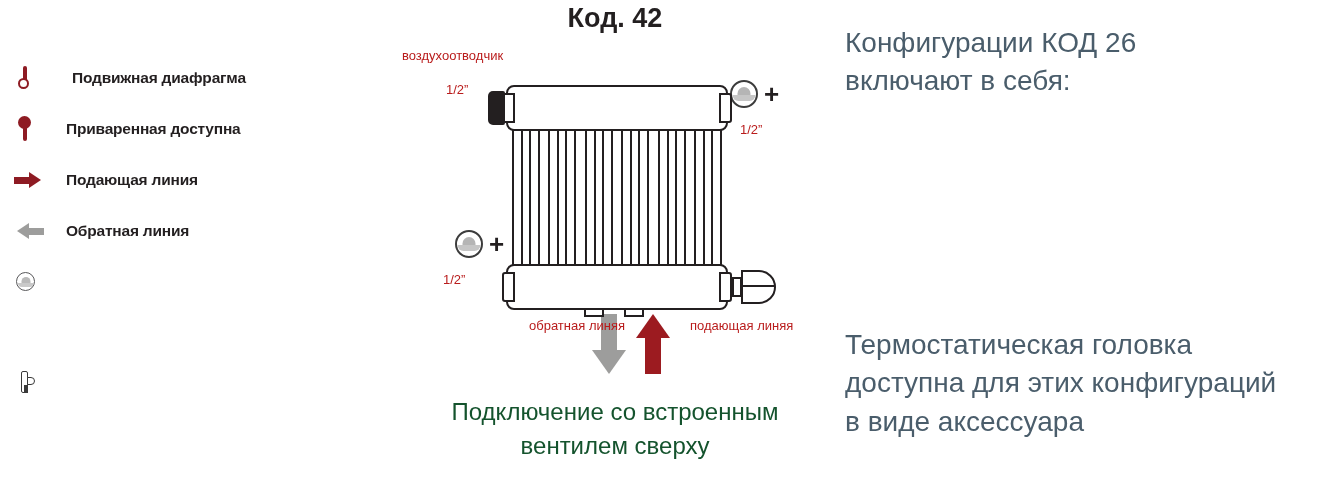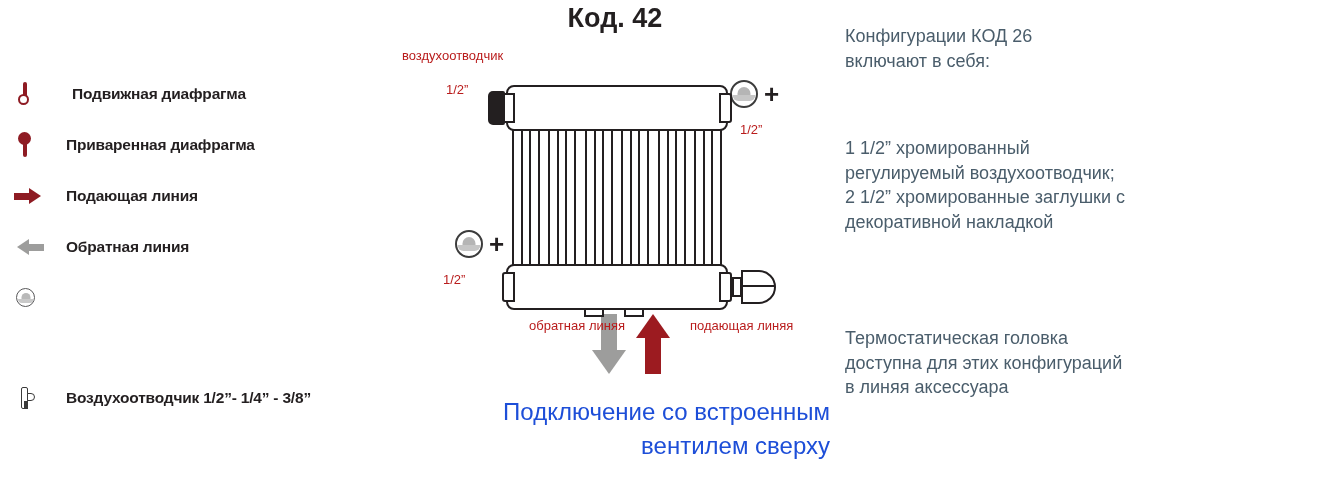--- a/index.html
+++ b/index.html
@@ -12,21 +12,21 @@
     height: 482px;
     position: relative;
     font-family: "Liberation Sans", sans-serif;
     overflow: hidden;
   }
 
   
   #legend {
     position: absolute;
     left: 0;
-    top: 16px;
+    top: 0;
     width: 420px;
     height: 364px;
   }
   .legend-row {
     position: absolute;
     left: 0;
     width: 420px;
     height: 40px;
     display: flex;
     align-items: center;
@@ -222,23 +222,23 @@
   #lbl-vent-name { left: 2px;  top: 48px; }
   #lbl-vent-size { left: 46px; top: 82px; }
   #lbl-cap-tr    { left: 340px; top: 122px; }
   #lbl-cap-bl    { left: 43px;  top: 272px; }
   #lbl-return    { left: 105px; top: 318px; width: 120px; text-align: right; line-height: 1.24; }
   #lbl-supply    { left: 290px; top: 318px; width: 130px; text-align: left;  line-height: 1.24; }
   #caption {
     position: absolute;
     left: 0; top: 395px;
     width: 430px;
-    text-align: right;
+    text-align: center;
     font-size: 24px;
-    color: #1d4ed8;
+    color: #14532d;
     line-height: 1.42;
   }
 
   
   #radiator {
     position: absolute;
     left: 102px;
     top: 85px;
     width: 230px;
     height: 225px;
@@ -431,21 +431,21 @@
     position: absolute;
     left: 845px;
     top: 0;
     width: 477px;
     height: 482px;
   }
   .para {
     position: absolute;
     left: 0;
     width: 477px;
-    font-size: 18px;
+    font-size: 28px;
     line-height: 1.37;
     color: #4a5d6b;
     white-space: pre-line;
   }
   #para-1 { top: 24px; }
   #para-2 { top: 136px; }
   #para-3 { top: 326px; }
 </style>
 </head>
 <body>
@@ -458,21 +458,21 @@
       <div class="ico-mov-circle"></div>
     </div>
     <div class="legend-label" style="margin-left:22px;">Подвижная диафрагма</div>
   </div>
 
   <div class="legend-row" style="top:109px;">
     <div class="legend-icon">
       <div class="ico-weld-circle"></div>
       <div class="ico-weld-stem"></div>
     </div>
-    <div class="legend-label" style="margin-left:16px;">Приваренная диафрагма</div>
+    <div class="legend-label" style="margin-left:16px;">Приваренная доступна</div>
   </div>
 
   <div class="legend-row" style="top:211px;">
     <div class="legend-icon">
       <div class="ico-arrow ico-arrow-left">
         <div class="shaft"></div>
         <div class="head"></div>
       </div>
     </div>
     <div class="legend-label" style="margin-left:16px;">Обратная линия</div>
@@ -499,21 +499,20 @@
 
 
   <div class="legend-row" style="top:362px;">
     <div class="legend-icon">
       <div class="ico-vent">
         <div class="body"></div>
         <div class="nozzle"></div>
         <div class="tip"></div>
       </div>
     </div>
-    <div class="legend-label" style="margin-left:16px;">Воздухоотводчик  1/2”- 1/4” - 3/8”</div>
   </div>
 
 </div>
 
 <div id="center">
 
   <div id="code-title">Код. 42</div>
 
   <div class="thin-label" id="lbl-vent-name">воздухоотводчик</div>
   <div class="thin-label" id="lbl-vent-size">1/2”</div>
@@ -599,20 +598,16 @@
   <div class="thin-label" id="lbl-return">обратная
 линяя</div>
 
   <div id="caption">Подключение со встроенным
 вентилем сверху</div>
 </div>
 
 <div id="right-col">
   <div class="para" id="para-1">Конфигурации  КОД  26
 включают в себя:</div>
-  <div class="para" id="para-2">1  1/2” хромированный
-регулируемый воздухоотводчик;
-2  1/2” хромированные заглушки с
-декоративной накладкой</div>
   <div class="para" id="para-3">Термостатическая головка
 доступна для этих конфигураций
-в линяя аксессуара</div>
+в виде аксессуара</div>
 </div>
 
 </body></html>

